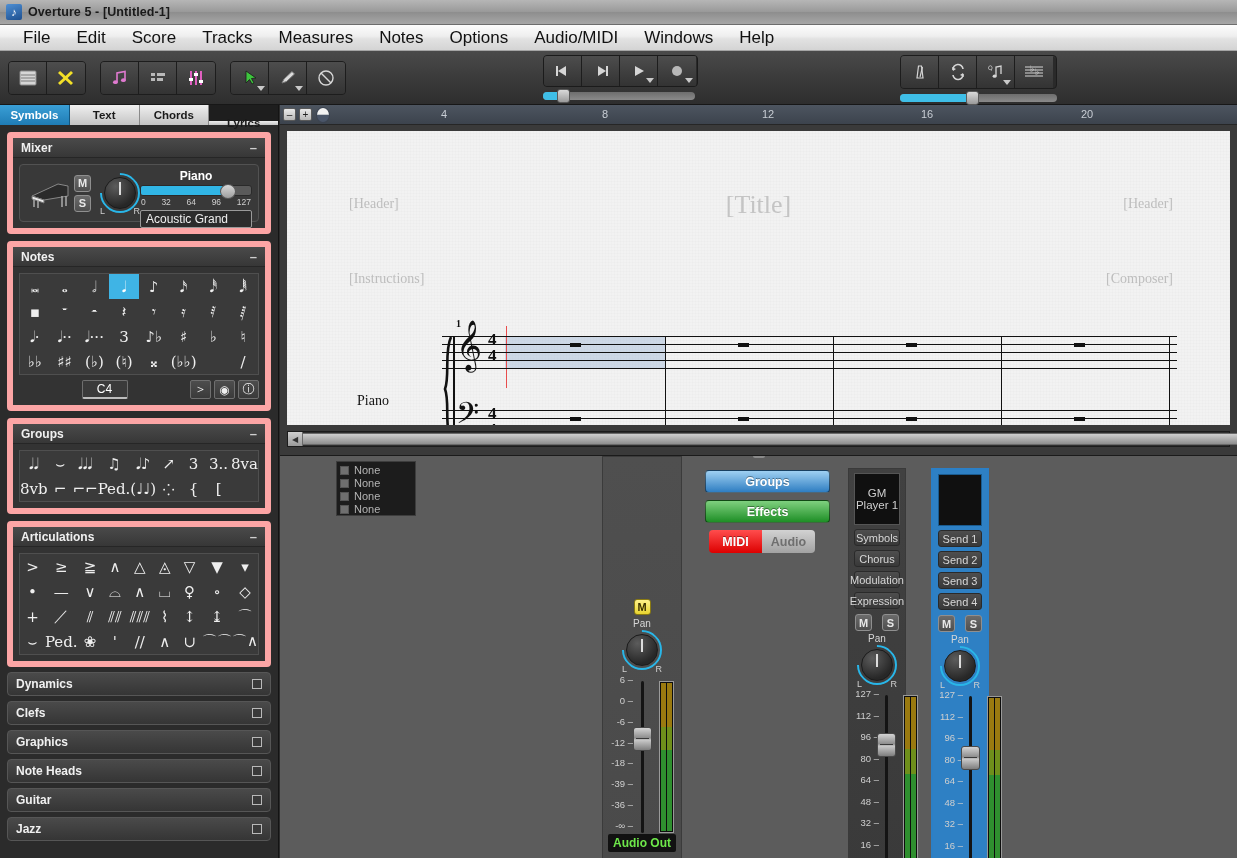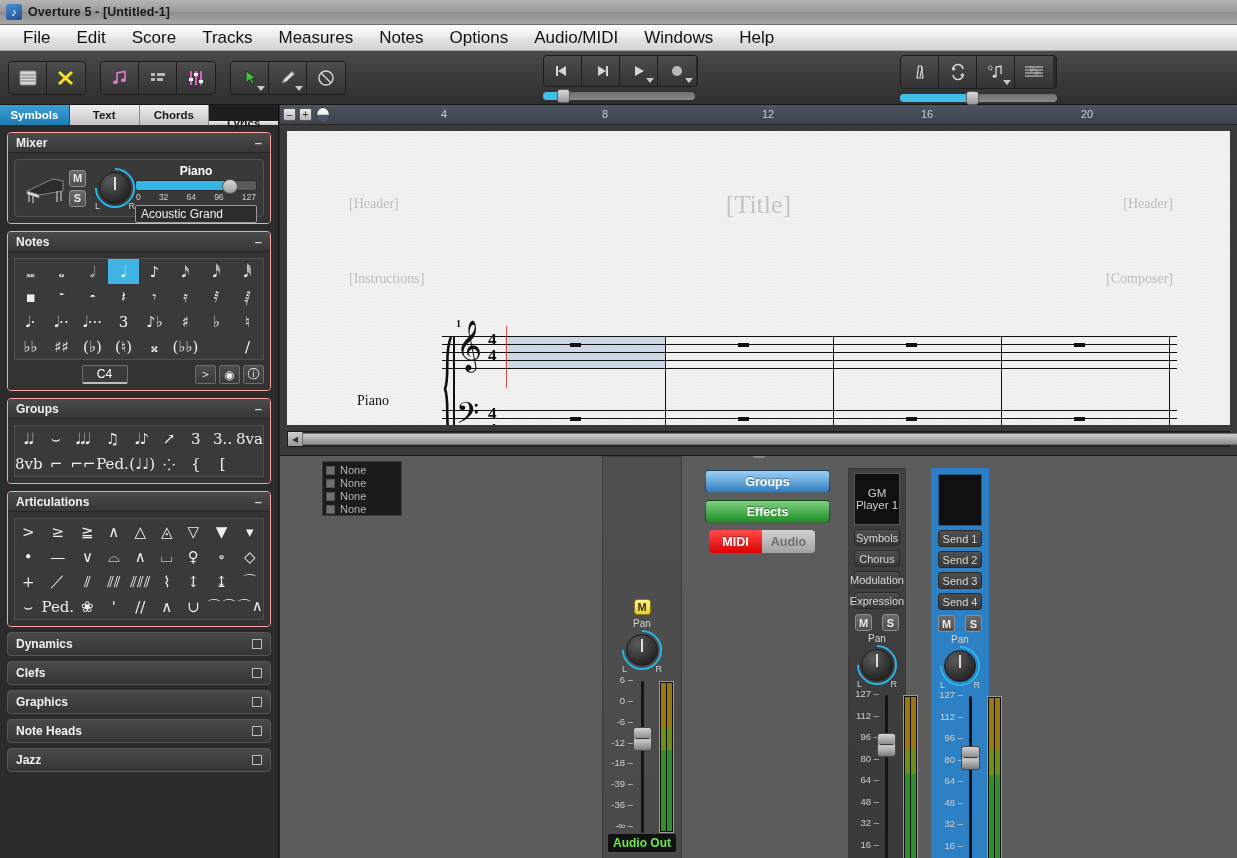--- a/index.html
+++ b/index.html
@@ -119,21 +119,21 @@
   .tab {
     flex:1; display:flex; align-items:center; justify-content:center;
     font-size:11.5px; font-weight:bold; color:#dcdcdc;
     background:linear-gradient(180deg,#efefef,#c4c4c4); color:#1a1a1a;
     border-right:1px solid #8a8a8a; cursor:pointer;
   }
   .tab.active { background:linear-gradient(180deg,#3a9fd6,#1f7cb5); color:#fff; border-right:1px solid #14567f;}
   .tab:last-child{border-right:none;margin-top:16px;}
 
   .panel {
-    margin:7px 7px 0 7px; border:1px solid #fca5a5; border-radius:4px;
+    margin:7px 7px 0 7px; border:6px solid #fca5a5; border-radius:4px;
     background:#333; overflow:hidden;
   }
   .panel-hd {
     height:20px; display:flex; align-items:center; justify-content:space-between;
     padding:0 8px; background:linear-gradient(180deg,#4a4a4a,#373737);
     font-size:12px; font-weight:bold; color:#f0f0f0;
     border-bottom:1px solid #262626;
   }
   .panel-hd .minus { color:#cfcfcf; font-size:13px; cursor:pointer; line-height:12px;}
   .panel-body { padding:6px; background:#333; }
@@ -251,21 +251,21 @@
   .barline { position:absolute; width:1px; background:#111; }
   .measure-hl { position:absolute; background:rgba(160,185,215,.45); }
   .cursor-line { position:absolute; width:1px; background:#e84c4c; }
 
   
   .mixer-area {
     position:absolute; left:280px; top:455px; right:0; bottom:0;
     background:#5c5c5c; border-top:1px solid #1b1b1b; overflow:hidden;
   }
   .ins-list {
-    position:absolute; left:42px; top:5px; width:80px; height:55px;
+    position:absolute; left:56px; top:5px; width:80px; height:55px;
     background:#1c1c1c; border:1px solid #3d3d3d;
     padding:2px 3px;
   }
   .ins-row { display:flex; align-items:center; font-size:11px; color:#b4b4b4; line-height:13px;}
   .ins-chk { width:9px;height:9px;background:#6f6f6f;margin-right:5px;border:1px solid #555;}
 
   .audio-strip {
     position:absolute; left:322px; top:0px; width:80px; height:403px;
     background:linear-gradient(180deg,#4f4f4f,#4a4a4a);
     border:1px solid #3b3b3b;
@@ -729,20 +729,24 @@
         </div>
         <div class="collapsed">
           <span>Graphics</span>
           <span class="box"></span>
         </div>
         <div class="collapsed">
           <span>Note Heads</span>
           <span class="box"></span>
         </div>
         <div class="collapsed">
+          <span>Guitar</span>
+          <span class="box"></span>
+        </div>
+        <div class="collapsed">
           <span>Jazz</span>
           <span class="box"></span>
         </div>
       </div>
   </div>
 
   <div class="score-area">
     <div class="ruler">
       <div class="rbtn">–</div>
       <div class="rbtn">+</div>

